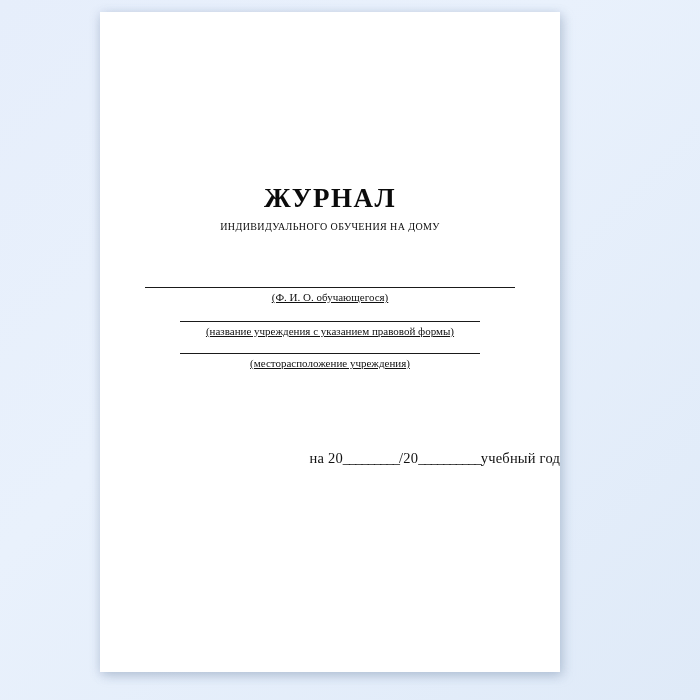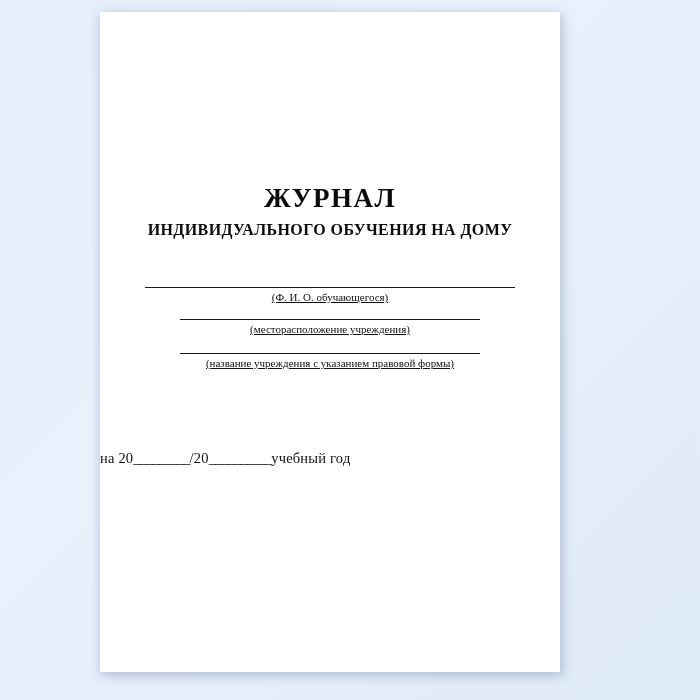--- a/index.html
+++ b/index.html
@@ -55,22 +55,22 @@
   }
   .doc-title {
     font-size: 27px;
     font-weight: bold;
     letter-spacing: 1.5px;
     color: #0b0b0b;
     line-height: 1.1;
   }
   .doc-subtitle {
     margin-top: 7px;
-    font-size: 16px;
-    font-weight: bold;
+    font-size: 10px;
+    font-weight: normal;
     letter-spacing: 0.4px;
     color: #0b0b0b;
   }
   .fields {
     position: absolute;
     top: 275px;
     left: 0;
     width: 460px;
   }
   .field {
@@ -91,21 +91,21 @@
     color: #111;
     text-decoration: underline;
   }
   .field-2 { margin-top: 18px; }
   .field-3 { margin-top: 16px; }
   .year-line {
     position: absolute;
     top: 438px;
     left: 0;
     width: 460px;
-    text-align: left;
+    text-align: right;
     font-size: 14.5px;
     color: #111;
     letter-spacing: 0.2px;
   }
   .year-line .blank {
     letter-spacing: -1px;
   }
 </style>
 </head>
 <body>
@@ -120,28 +120,28 @@
         <div class="doc-subtitle">ИНДИВИДУАЛЬНОГО ОБУЧЕНИЯ НА ДОМУ</div>
       </div>
 
       <div class="fields">
 
         <div class="field field-1">
           <div class="rule rule-1"></div>
           <div class="caption">(Ф. И. О. обучающегося)</div>
         </div>
 
+        <div class="field field-2">
+          <div class="rule rule-2"></div>
+          <div class="caption">(название учреждения с указанием правовой формы)</div>
+        </div>
+
         <div class="field field-3">
           <div class="rule rule-3"></div>
           <div class="caption">(месторасположение учреждения)</div>
-        </div>
-
-        <div class="field field-2">
-          <div class="rule rule-2"></div>
-          <div class="caption">(название учреждения с указанием правовой формы)</div>
         </div>
 
       </div>
 
       <div class="year-line">
         <span>на 20</span><span class="blank">_________</span><span>/20</span><span class="blank">__________</span><span>учебный год</span>
       </div>
 
     </div>
   </div>

